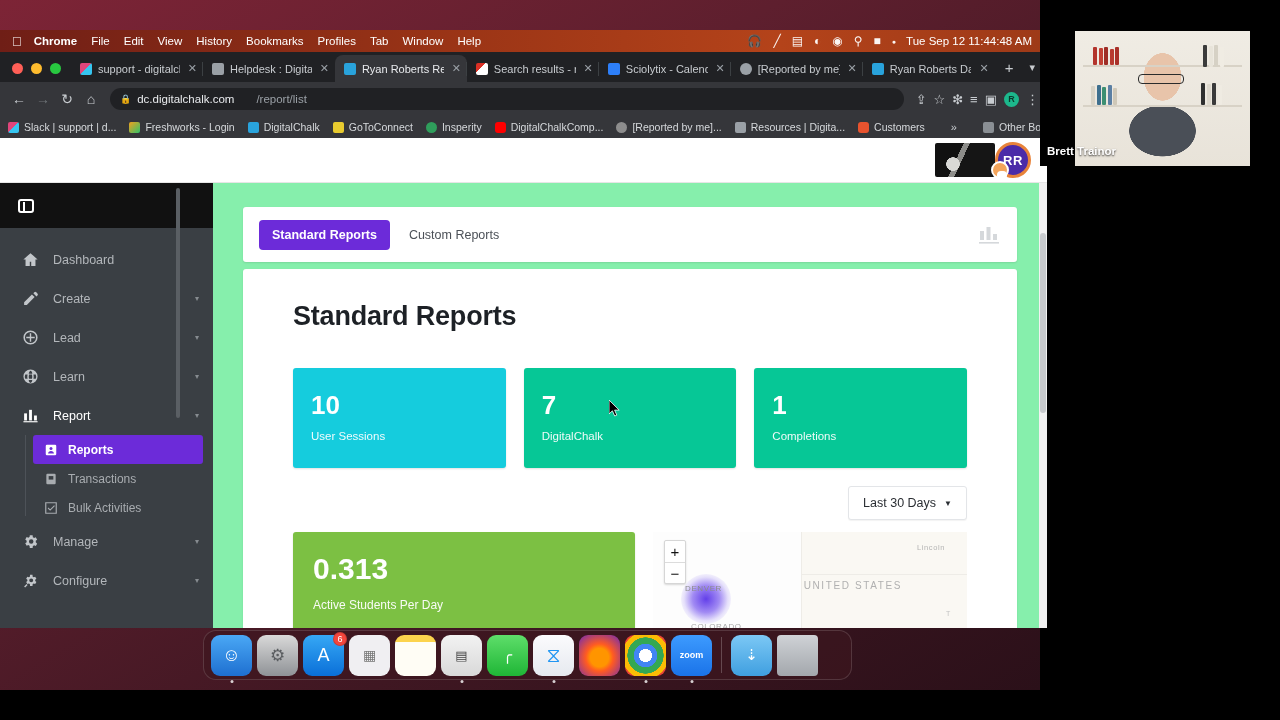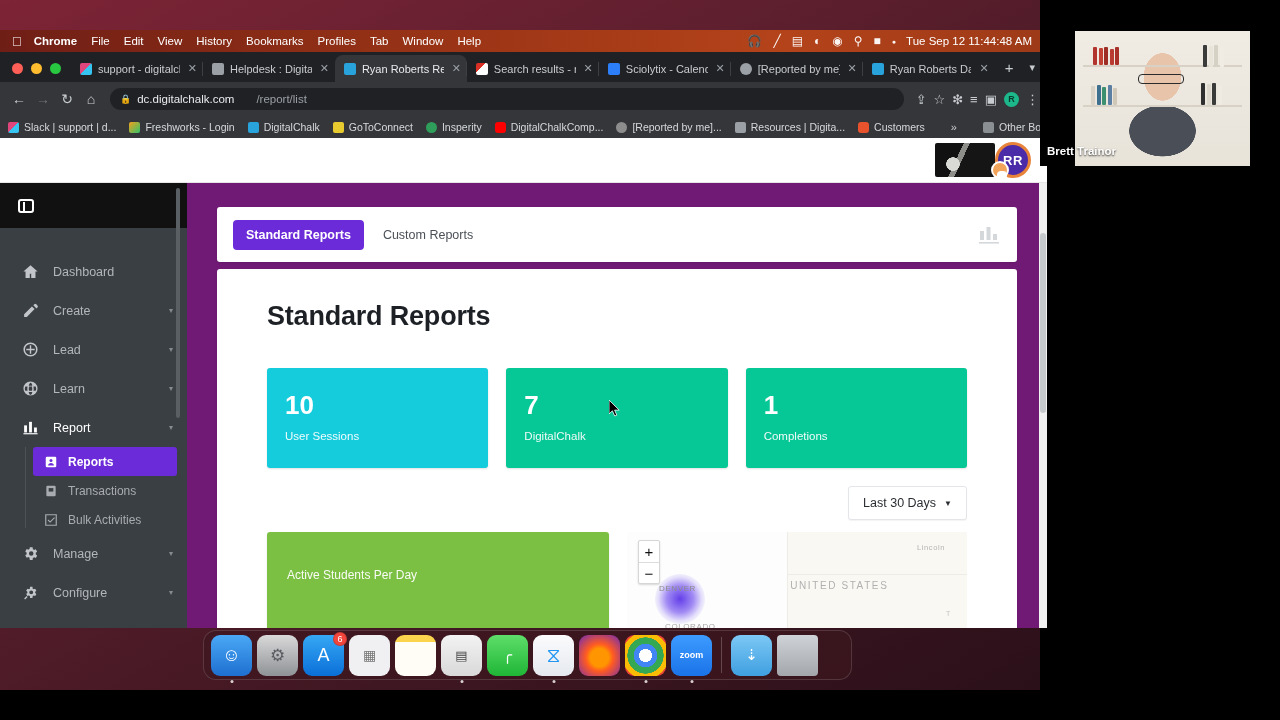--- a/index.html
+++ b/index.html
@@ -109,41 +109,41 @@
     background:#f3a45b; border:2px solid #fff;
   }
   .avatar-badge::after{
     content:""; position:absolute; left:4px; top:8px; width:10px; height:7px;
     border-radius:4px 4px 2px 2px; background:#fff;
   }
 
   .body-row { display:flex; height:445px; }
 
   
-  .sidebar { width:187px; background:#3a3f44; flex:none; display:flex; flex-direction:column;gap:12px; }
+  .sidebar { width:213px; background:#3a3f44; flex:none; display:flex; flex-direction:column; }
   .sb-top { height:45px; background:#111; display:flex; align-items:center; padding-left:18px; }
   .sb-collapse { width:16px; height:14px; border:2px solid #fff; border-radius:3px; position:relative; }
   .sb-collapse::after{content:""; position:absolute; left:3px; top:1px; width:2px; height:10px; background:#fff;}
   .sb-nav { padding-top:12px; }
   .sb-item { display:flex; align-items:center; height:39px; padding:0 14px 0 22px; color:#b3b7bb; font-size:12.5px; gap:14px; position:relative;}
   .sb-item .lbl { flex:1; }
   .sb-item .chev { font-size:8px; color:#868b90; }
   .sb-ic { width:17px; height:17px; flex:none; color:#c2c6ca; display:flex; align-items:center; justify-content:center;}
   .sb-ic svg { width:17px; height:17px; fill:currentColor; display:block;}
   .sb-item.active-parent { color:#fff; }
   .sb-item.active-parent .sb-ic { color:#fff; }
   .sb-sub { position:relative; padding-left:0; }
   .sb-sub::before{ content:""; position:absolute; left:25px; top:0; bottom:6px; width:1px; background:#4d5258; }
   .sb-subitem { display:flex; align-items:center; height:29px; margin:0 10px 0 33px; padding-left:11px; gap:10px; font-size:12px; color:#a8acb0; border-radius:3px;}
   .sb-subitem.selected { background:#6c2bd9; color:#fff; font-weight:bold; }
   .sb-subic { width:14px; height:14px; flex:none; color:currentColor;}
   .sb-subic svg{width:14px;height:14px;fill:currentColor;display:block;}
 
   
-  .content { flex:1; background:#701a75; position:relative; overflow:hidden; }
+  .content { flex:1; background:#86efac; position:relative; overflow:hidden; }
   .content-inner { padding:24px 30px 0 30px; height:100%; }
   .card-surface { background:#fff; border-radius:3px; box-shadow:0 1px 2px rgba(0,0,0,.10); }
   .tabbar { height:55px; display:flex; align-items:center; padding:0 16px; justify-content:space-between; }
   .tabbar-left{display:flex; align-items:center; gap:6px;}
   .tab-btn { padding:8px 13px; border-radius:4px; font-size:12.5px; color:#4b5057; }
   .tab-btn.sel { background:#6c2bd9; color:#fff; font-weight:bold; }
   .chart-ic { width:24px; height:20px; color:#d5d8db; }
   .chart-ic svg{width:24px;height:20px;fill:currentColor;display:block;}
 
   .panel { margin-top:7px; padding:32px 50px 0 50px; min-height:360px;}
@@ -535,20 +535,21 @@
 
               <div class="filter-row">
                 <div class="daterange">
                   <span>Last 30 Days</span>
                   <span class="caret">▼</span>
                 </div>
               </div>
 
               <div class="lower">
                 <div class="big-stat">
+                  <div class="num">0.313</div>
                   <div class="lbl">Active Students Per Day</div>
                 </div>
                 <div class="map">
                   <div class="map-land"></div>
                   <div class="map-line-v"></div>
                   <div class="map-line-h"></div>
                   <div class="heat"></div>
                   <div class="zoomctl">
                     <div>+</div>
                     <div>−</div>

